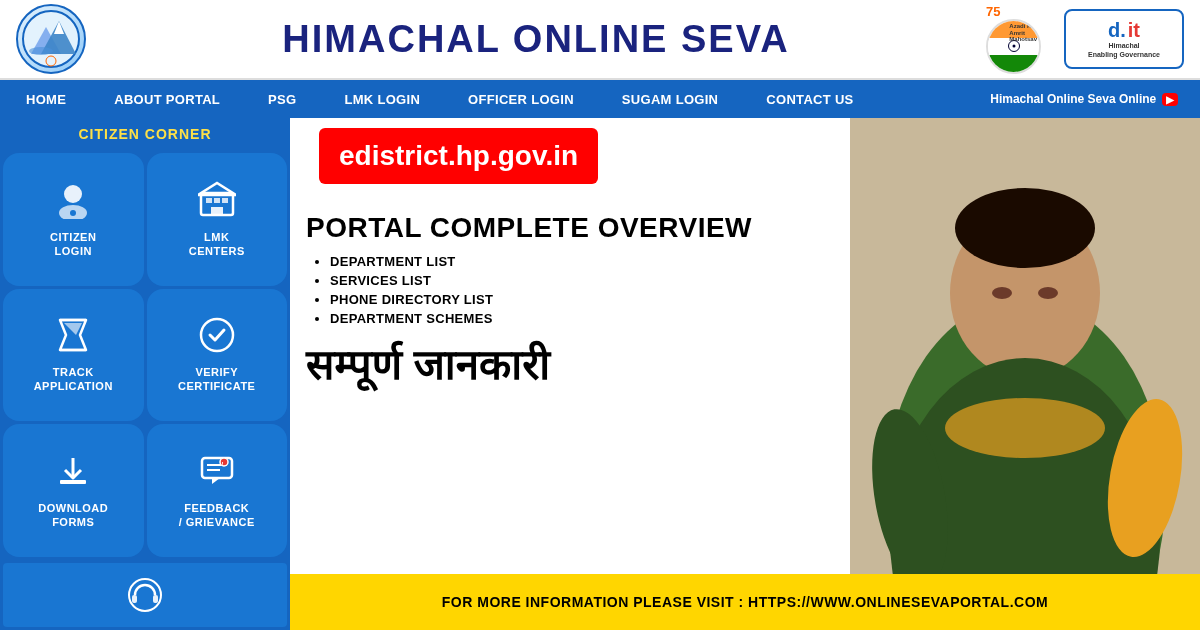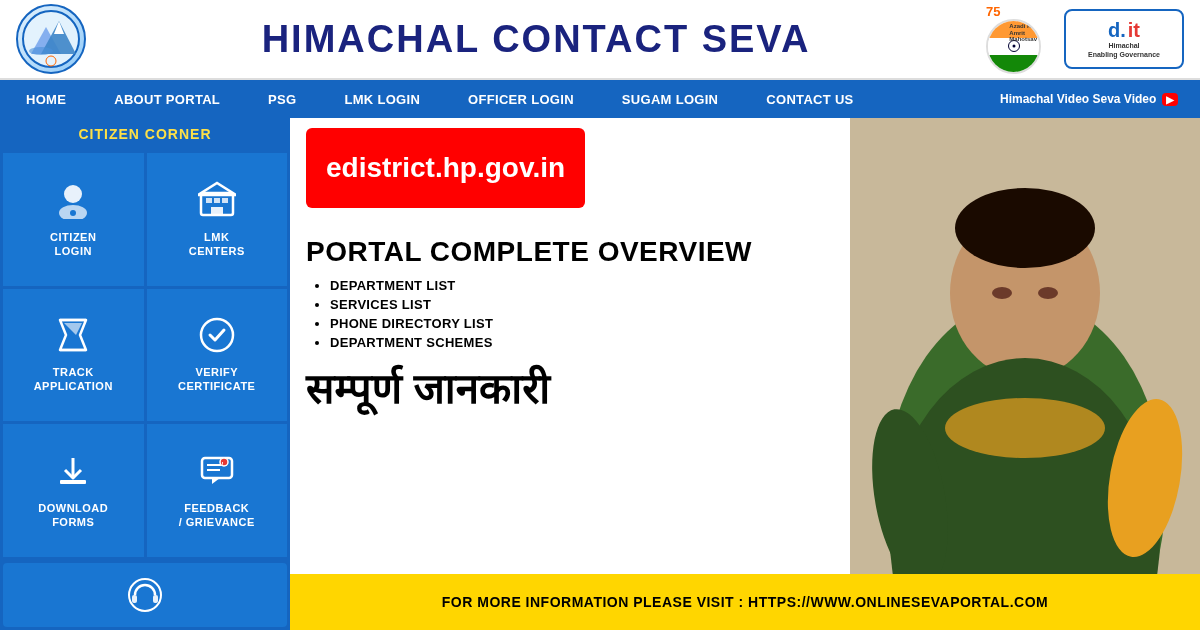--- a/index.html
+++ b/index.html
@@ -123,21 +123,21 @@
     }
     .sidebar-item {
       background: #1976d2;
       color: #fff;
       display: flex;
       flex-direction: column;
       align-items: center;
       justify-content: center;
       padding: 12px 8px;
       cursor: pointer;
-      border-radius: 0;
+      border-radius: 16px;
       gap: 6px;
       min-height: 90px;
       text-align: center;
     }
     .sidebar-icon {
       font-size: 32px;
       line-height: 1;
     }
     .sidebar-label {
       font-size: 11px;
@@ -181,24 +181,25 @@
       position: relative;
       z-index: 2;
       padding: 10px 16px 10px 16px;
     }
 
     .edistrict-banner {
       background: red;
       color: #fff;
       font-size: 28px;
       font-weight: 900;
-      padding: 24px 20px;
+      padding: 12px 20px;
       border-radius: 6px;
       display: inline-block;
       margin-bottom: 8px;
+      margin-left: 13px;
     }
 
     .overview-title {
       font-size: 28px;
       font-weight: 900;
       color: #000;
       margin-bottom: 10px;
       letter-spacing: 0.5px;
       margin-top: 20px;
     }
@@ -264,21 +265,21 @@
       <polygon points="20,45 38,12 55,45" fill="#3d85c8" opacity="0.9"></polygon>
 
       <polygon points="38,12 33,25 43,25" fill="white"></polygon>
 
       <ellipse cx="20" cy="42" rx="12" ry="4" fill="#4a90d9" opacity="0.6"></ellipse>
 
       <circle cx="30" cy="52" r="5" fill="none" stroke="#ff6600" stroke-width="1"></circle>
     </svg>
   </div>
 
-  <div class="header-title">HIMACHAL CONTACT SEVA</div>
+  <div class="header-title">HIMACHAL ONLINE SEVA</div>
 
   <div class="header-badges">
 
     <div style="display:flex;flex-direction:column;align-items:flex-start;width:70px">
       <div style="font-size:13px;font-weight:900;color:#ff6600;">75</div>
       <div style="width:55px;height:55px;border-radius:50%;overflow:hidden;border:2px solid #ddd;position:relative;background:#fff;">
         <div style="position:absolute;top:0;left:0;right:0;height:33%;background:#ff9933;"></div>
         <div style="position:absolute;top:33%;left:0;right:0;height:34%;background:#fff;display:flex;align-items:center;justify-content:center;">
           <div style="width:12px;height:12px;border-radius:50%;border:1.5px solid #000033;position:relative;">
             <div style="position:absolute;top:50%;left:50%;transform:translate(-50%,-50%);width:3px;height:3px;background:#000033;border-radius:50%;"></div>
@@ -301,21 +302,21 @@
 
 <nav class="nav">
   <div class="nav-item">HOME</div>
   <div class="nav-item">ABOUT PORTAL</div>
   <div class="nav-item">PSG</div>
   <div class="nav-item">LMK LOGIN</div>
   <div class="nav-item">OFFICER LOGIN</div>
   <div class="nav-item">SUGAM LOGIN</div>
   <div class="nav-item">CONTACT US</div>
   <div class="nav-video">
-    <span>Himachal Video Seva Video</span>
+    <span>Himachal Online Seva Online</span>
     <span class="yt-icon">▶</span>
   </div>
 </nav>
 
 <div class="main">
 
   <div class="sidebar">
     <div class="citizen-corner">CITIZEN CORNER</div>
     <div class="sidebar-grid">
 

